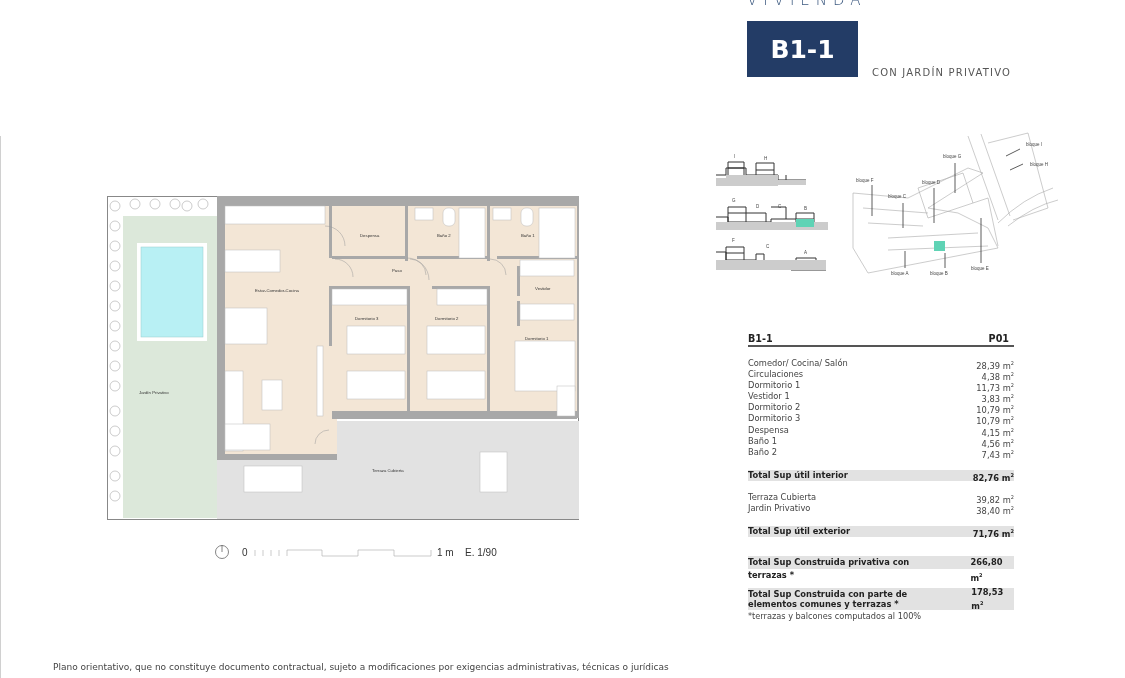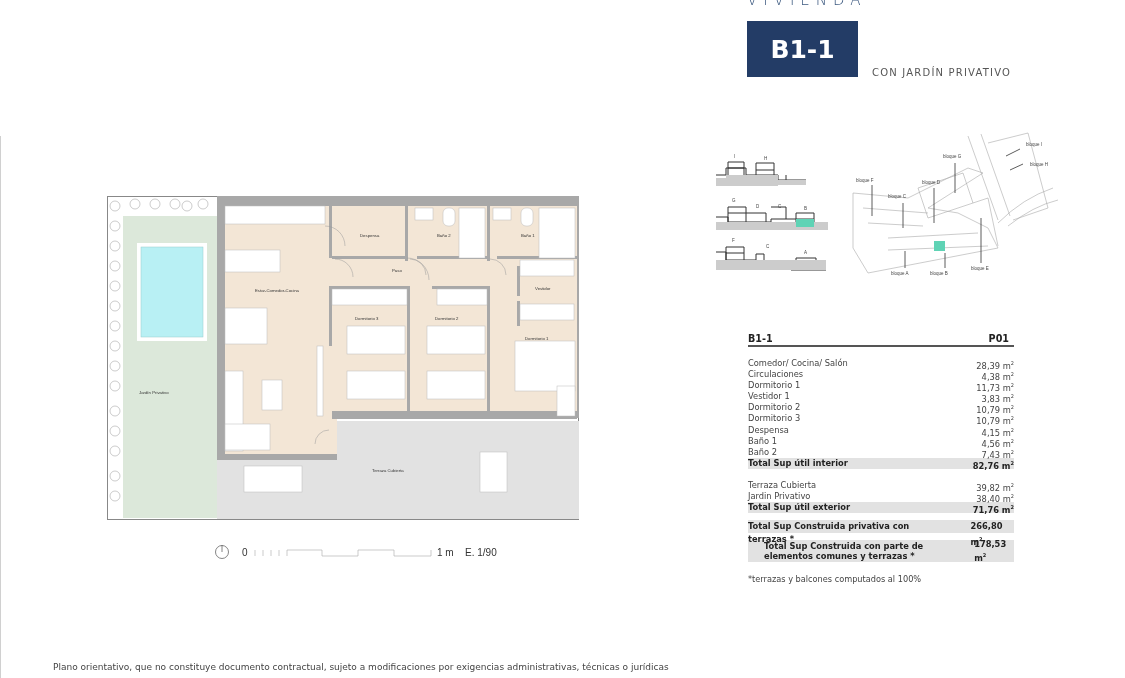--- a/index.html
+++ b/index.html
@@ -19,27 +19,27 @@
   .scale-text { position: absolute; font-size: 10px; color: #333; }
 
   
   .sections { position: absolute; left: 716px; top: 150px; width: 118px; height: 125px; }
   .site { position: absolute; left: 848px; top: 128px; width: 210px; height: 152px; }
 
   
   .table { position: absolute; left: 748px; top: 333px; width: 266px; font-family: "DejaVu Sans", sans-serif; font-size: 8.3px; color: #444; }
   .t-head { display: flex; justify-content: space-between; font-weight: bold; font-size: 9.6px; color: #222; padding-bottom: 1px; border-bottom: 2px solid #555; }
   .row { display: flex; justify-content: space-between; height: 11.1px; line-height: 11.1px; gap: 28px; }
-  .row.total { background: #e2e2e2; font-weight: bold; color: #222; }
-  .row.tall { height: 22px; line-height: 10.5px; align-items: center; padding-left: 16px; }
+  .row.total { background: #e2e2e2; font-weight: bold; color: #222; margin-top: 12px; }
+  .row.tall { height: 22px; line-height: 10.5px; align-items: center; }
   .row.tall .lbl { width: 215px; }
   .gap { height: 11px; }
   .gap-sm { height: 7px; }
   .sup { font-size: 5px; vertical-align: super; }
-  .footnote { margin-top: 12px; font-size: 8.2px; color: #444; }
+  .footnote { margin-top: 1px; font-size: 8.2px; color: #444; }
 
   
   .disclaimer { position: absolute; left: 53px; top: 661px; width: 512px; font-family: "DejaVu Sans", sans-serif; font-size: 9px; color: #444; line-height: 12px; white-space: nowrap; text-align: right; }
   .room-label { font-size: 4.3px; fill: #333; font-family: "Liberation Sans", sans-serif; }
   .blk-label { font-size: 4.5px; fill: #444; font-family: "Liberation Sans", sans-serif; }
 </style>
 </head>
 <body>
 
 <div class="edge-line"></div>

